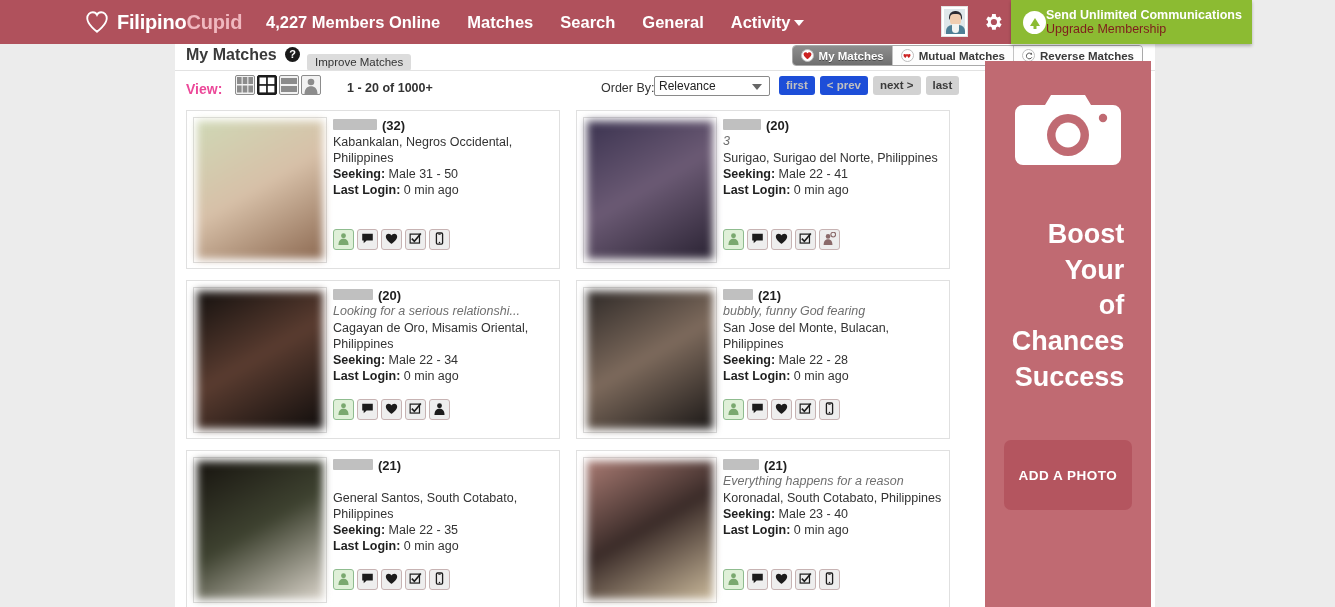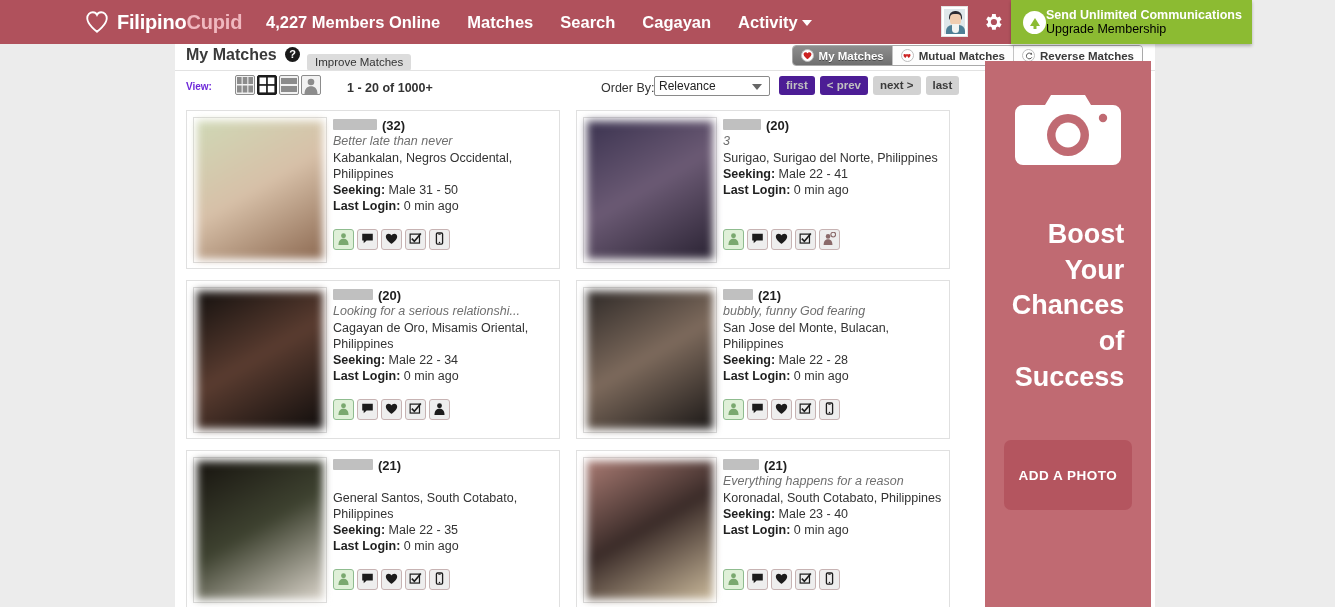--- a/index.html
+++ b/index.html
@@ -97,21 +97,21 @@
     border-right: 5px solid transparent;
     border-bottom: 8px solid #8cbb32;
   }
   .upgrade-arrow::before {
     content: ""; position: absolute;
     left: 50%; top: 12px; transform: translateX(-50%);
     width: 3px; height: 6px; background: #8cbb32;
   }
   .upgrade-txt { line-height: 1.15; }
   .upgrade-txt .l1 { font-size: 12.5px; font-weight: bold; color: #ffffff; white-space: nowrap; }
-  .upgrade-txt .l2 { font-size: 12.5px; color: #000000; white-space: nowrap; }
+  .upgrade-txt .l2 { font-size: 12.5px; color: #7f1d1d; white-space: nowrap; }
 
   
   .page {
     position: absolute; top: 44px; left: 0;
     width: 1335px; height: 563px;
     background: #ececec;
   }
 
   .content-panel {
     position: absolute; left: 175px; top: 0;
@@ -176,21 +176,21 @@
     width: 980px; height: 1px; background: #e2e2e2;
   }
 
   
   .toolbar {
     position: absolute; left: 0; top: 27px;
     width: 980px; height: 36px;
   }
   .view-label {
     position: absolute; left: 11px; top: 10px;
-    font-size: 10px; font-weight: bold; color: #6d28d9;
+    font-size: 14px; font-weight: bold; color: #ec4899;
   }
   .view-icons {
     position: absolute; left: 60px; top: 4px;
     display: flex; gap: 2px;
   }
   .vi {
     width: 20px; height: 20px;
     border: 1px solid #8c8c8c; border-radius: 2px;
     background: #f2f2f2; cursor: pointer;
     position: relative; overflow: hidden;
@@ -226,21 +226,21 @@
   .pager {
     position: absolute; left: 604px; top: 5px;
     display: flex; gap: 5px;
   }
   .pg {
     height: 19px; padding: 0 7px;
     border-radius: 3px; font-size: 11.5px; font-weight: bold;
     line-height: 19px; white-space: nowrap; cursor: pointer;
     background: #d2d2d2; color: #3b3b3b;
   }
-  .pg.disabled { background: #4c1d95; color: #c0c0c0; cursor: default; }
+  .pg.disabled { background: #1d4ed8; color: #c0c0c0; cursor: default; }
 
   
   .grid {
     position: absolute; left: 11px; top: 66px;
     width: 958px;
   }
   .card {
     position: absolute;
     width: 374px; height: 159px;
     border: 1px solid #e0e0e0;
@@ -323,21 +323,21 @@
     <svg class="brand-heart" viewBox="0 0 24 24">
       <path d="M12 21 C12 21 3 14.5 3 8.6 C3 5.3 5.4 3 8.2 3 C10 3 11.4 4 12 5.3 C12.6 4 14 3 15.8 3 C18.6 3 21 5.3 21 8.6 C21 14.5 12 21 12 21 Z" fill="none" stroke="#ffffff" stroke-width="1.7"></path>
     </svg>
     <div class="brand-text"><span>Filipino</span><span class="cupid">Cupid</span></div>
   </div>
 
   <div class="navlinks">
     <div class="navlink">4,227 Members Online</div>
     <div class="navlink">Matches</div>
     <div class="navlink">Search</div>
-    <div class="navlink">Cagayan</div>
+    <div class="navlink">General</div>
     <div class="navlink"><span>Activity</span><span class="caret"></span></div>
   </div>
 
   <div class="nav-avatar">
     <div class="av-inner">
       <div class="av-hair"></div>
       <div class="av-face"></div>
       <div class="av-body"></div>
       <div class="av-shirt"></div>
     </div>
@@ -459,21 +459,20 @@
     <div class="grid" id="grid">
         <div class="card" style="left: 0px; top: 0px;">
           <div class="thumb">
             <div class="thumb-inner" style="background-image:linear-gradient(150deg,#cfd8b5 0%,#d7c0a8 48%,#8d6a52 100%)"></div>
           </div>
           <div class="info">
             <div class="nameline">
               <span class="name-redact" style="width:44px"></span>
               <span class="age">(32)</span>
             </div>
-            <div class="tagline">Better late than never</div>
             <div class="loc">Kabankalan, Negros Occidental, Philippines</div>
             <div class="kv"><b>Seeking:</b> Male 31 - 50</div>
             <div class="kv"><b>Last Login:</b> 0 min ago</div>
           </div>
           <div class="actions">
             <div class="act green">
               <span><svg viewBox="0 0 16 16" width="13" height="13">
                   <circle cx="8" cy="4.6" r="3" fill="#7aa86f"></circle>
                   <path d="M1.8 16 C1.8 10.4 4.6 8.3 8 8.3 C11.4 8.3 14.2 10.4 14.2 16 Z" fill="#7aa86f"></path>
                 </svg></span>
@@ -738,19 +737,19 @@
   <div class="promo">
     <svg class="promo-cam" width="106" height="80" viewBox="0 0 106 80">
       <path fill="#ffffff" d="M36 6 h34 l6 10 h22 a8 8 0 0 1 8 8 v44 a8 8 0 0 1 -8 8 h-90 a8 8 0 0 1 -8 -8 v-44 a8 8 0 0 1 8 -8 h22 z"></path>
       <circle cx="53" cy="46" r="21" fill="#c06a72"></circle>
       <circle cx="53" cy="46" r="12.5" fill="#ffffff"></circle>
       <circle cx="88" cy="29" r="4.2" fill="#c06a72"></circle>
     </svg>
     <div class="promo-head" id="promo-head">
         <div>Boost</div>
         <div>Your</div>
+        <div>of</div>
         <div>Chances</div>
-        <div>of</div>
         <div>Success</div>
       </div>
     <div class="promo-btn">ADD A PHOTO</div>
   </div>
 </div>
 
 </body></html>

